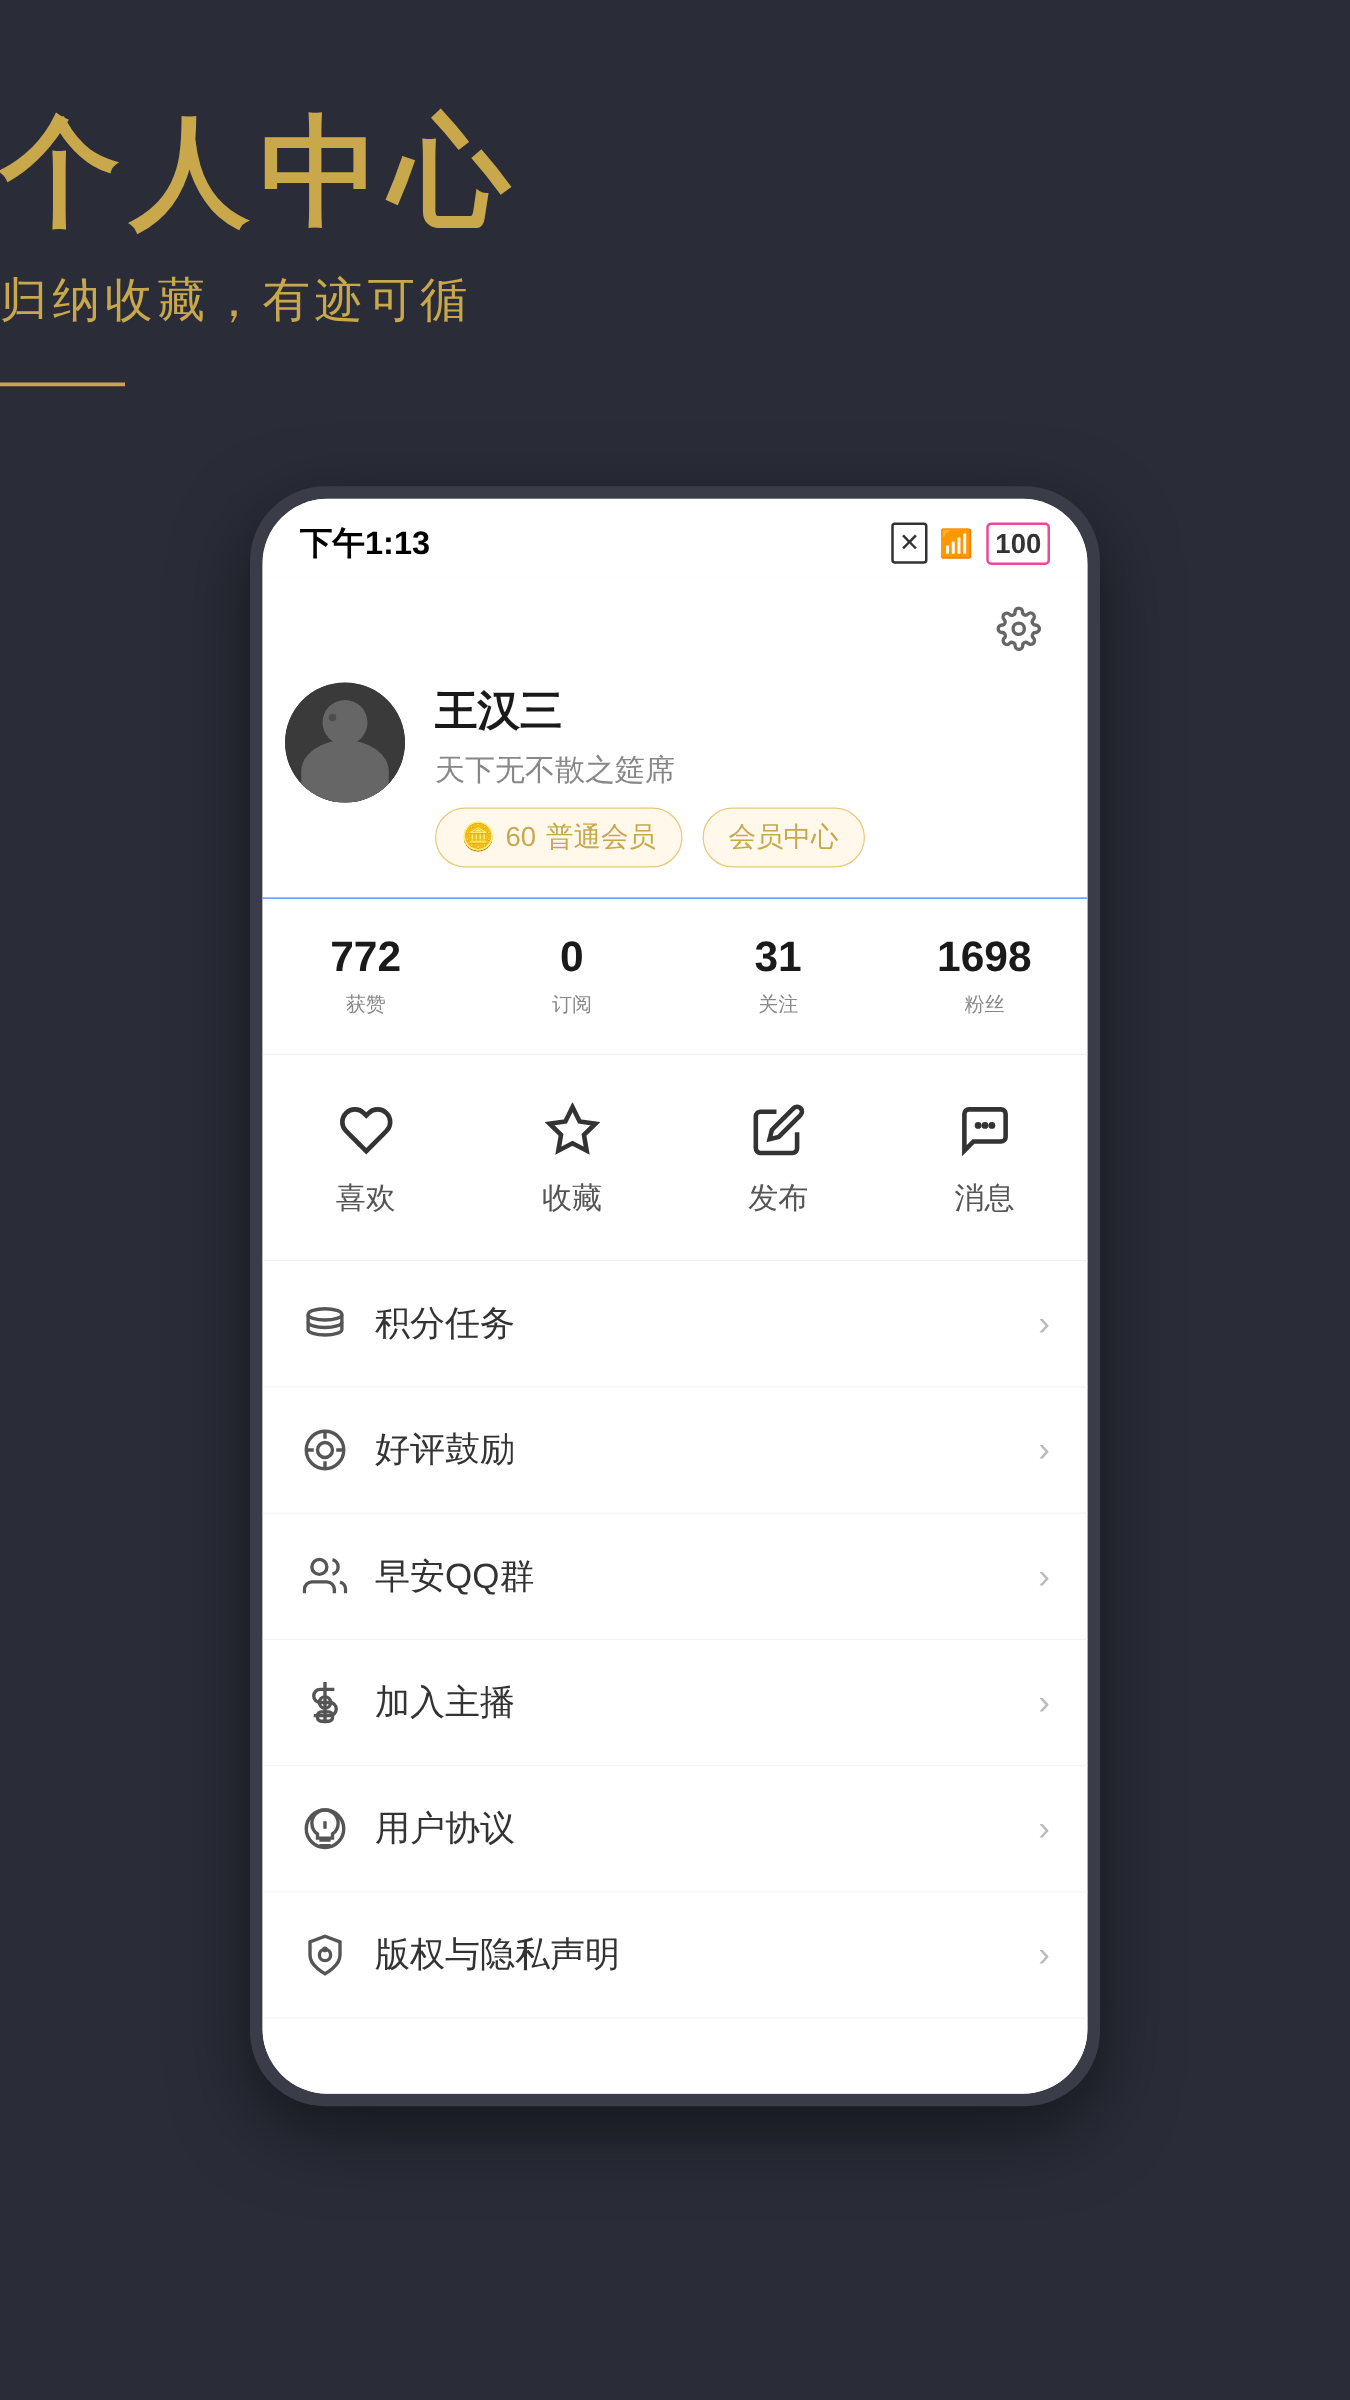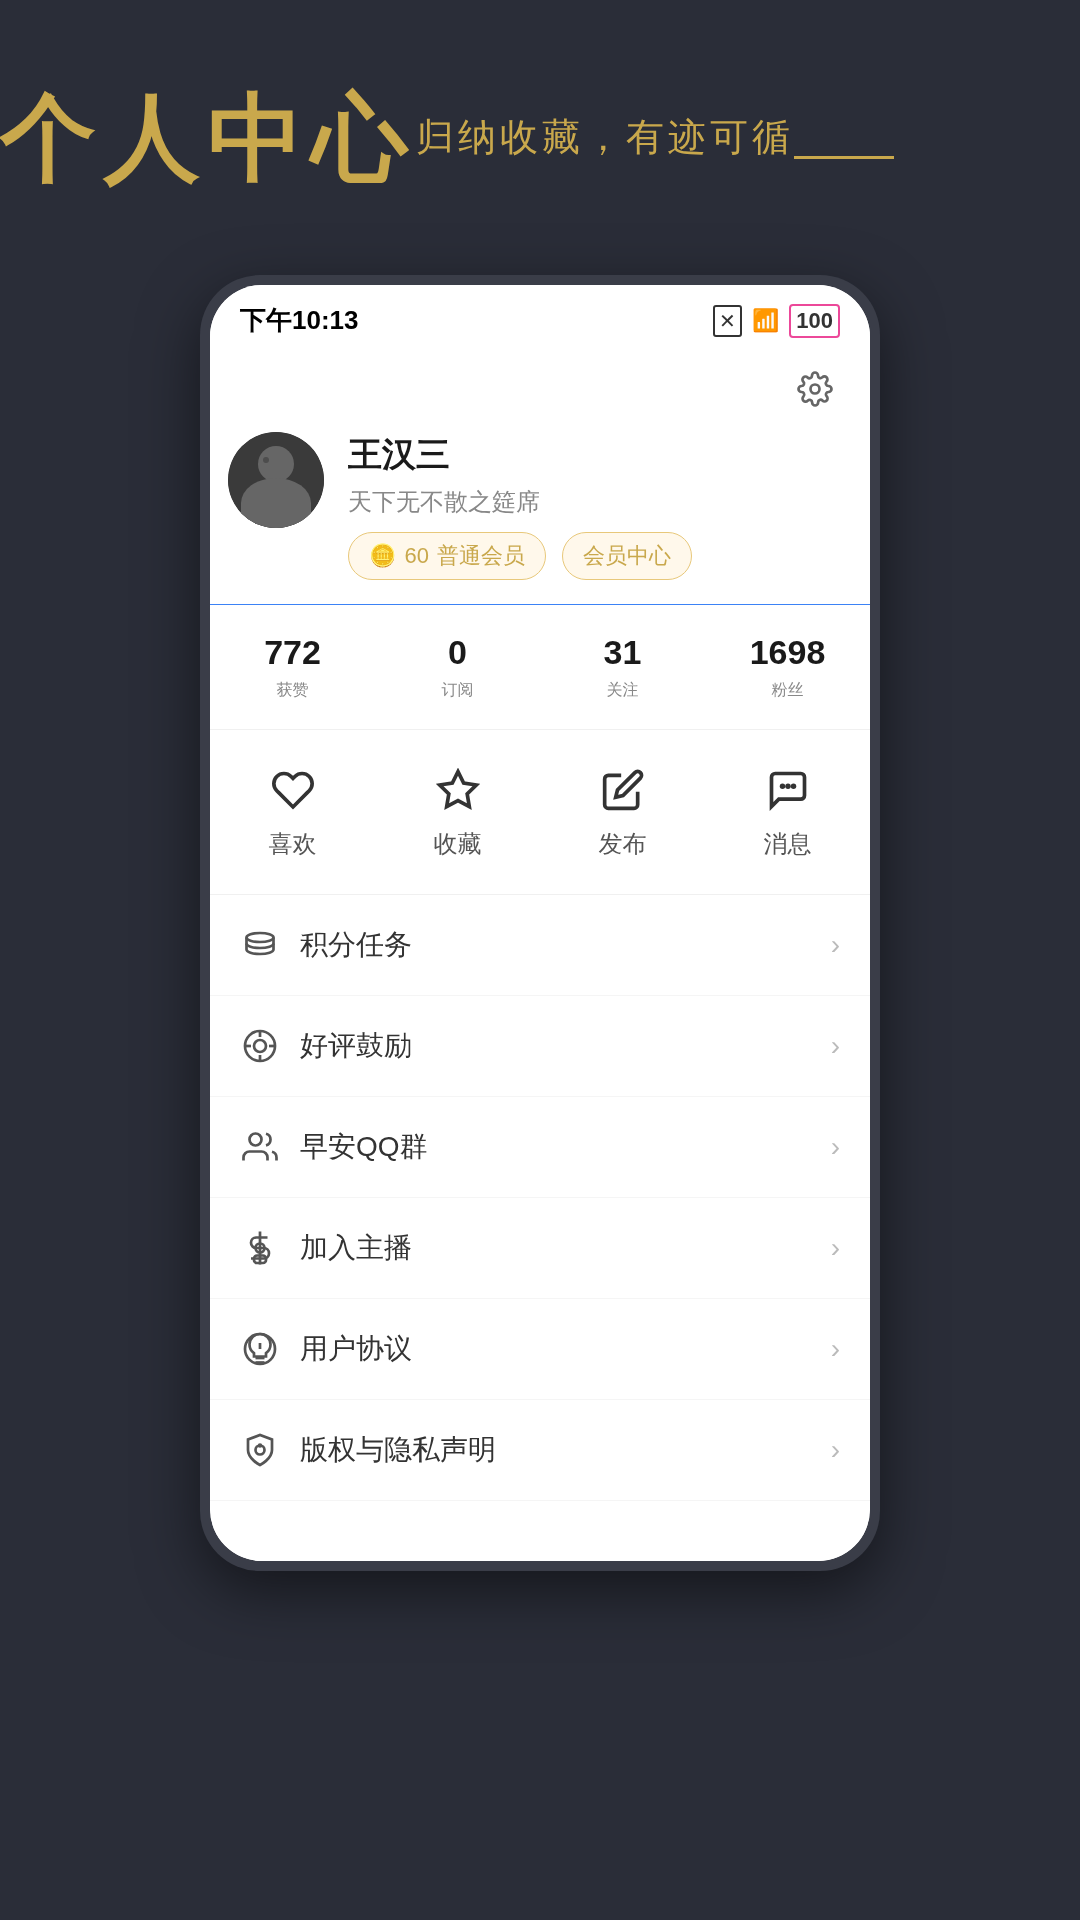--- a/index.html
+++ b/index.html
@@ -12,37 +12,37 @@
       font-family: -apple-system, 'PingFang SC', 'Helvetica Neue', sans-serif;
       overflow: hidden;
       display: flex;
       flex-direction: column;
       align-items: center;
     }
 
     .page-header {
       width: 100%;
       display: flex;
-      flex-direction: row;
-      align-items: center;
+      flex-direction: column;
       padding-top: 80px;
       padding-bottom: 40px;
     }
 
     .page-title {
       font-size: 96px;
       font-weight: 700;
       color: #c9a84c;
       letter-spacing: 8px;
       line-height: 1.2;
     }
 
     .page-subtitle {
       font-size: 38px;
       color: #c9a84c;
+      margin-top: 20px;
       letter-spacing: 4px;
     }
 
     .divider-gold {
       width: 100px;
       height: 3px;
       background: #c9a84c;
       margin-top: 40px;
     }
 
@@ -335,21 +335,21 @@
 <div class="page-header">
   <h1 class="page-title">个人中心</h1>
   <p class="page-subtitle">归纳收藏，有迹可循</p>
   <div class="divider-gold"></div>
 </div>
 
 <div class="phone-frame">
   <div class="phone-screen">
 
     <div class="status-bar">
-      <span class="status-time">下午10:13</span>
+      <span class="status-time">下午1:13</span>
       <div class="status-icons">
         <span style="font-size:20px;border:2px solid #333;padding:2px 4px;border-radius:3px;">✕</span>
         <span>📶</span>
         <span class="battery-icon">100</span>
       </div>
     </div>
 
     <div class="settings-row">
       <div class="gear-btn">
         <svg class="gear-icon-svg" viewBox="0 0 24 24" fill="none" stroke="#666" stroke-width="1.8">

